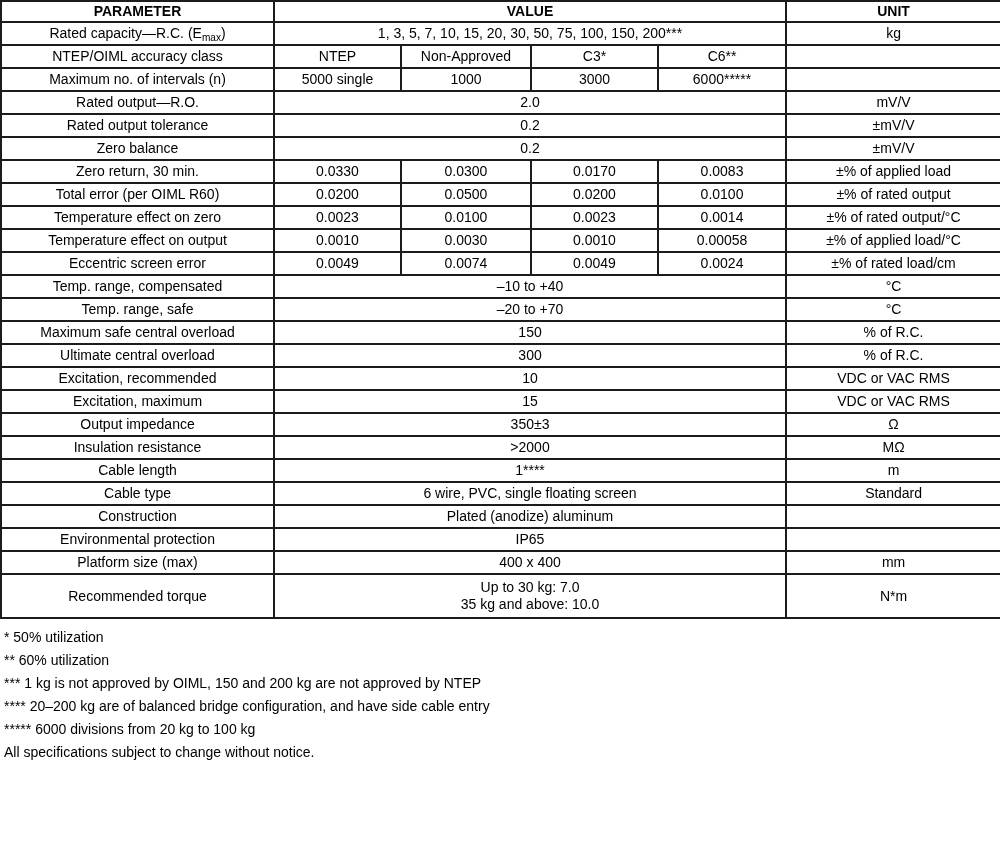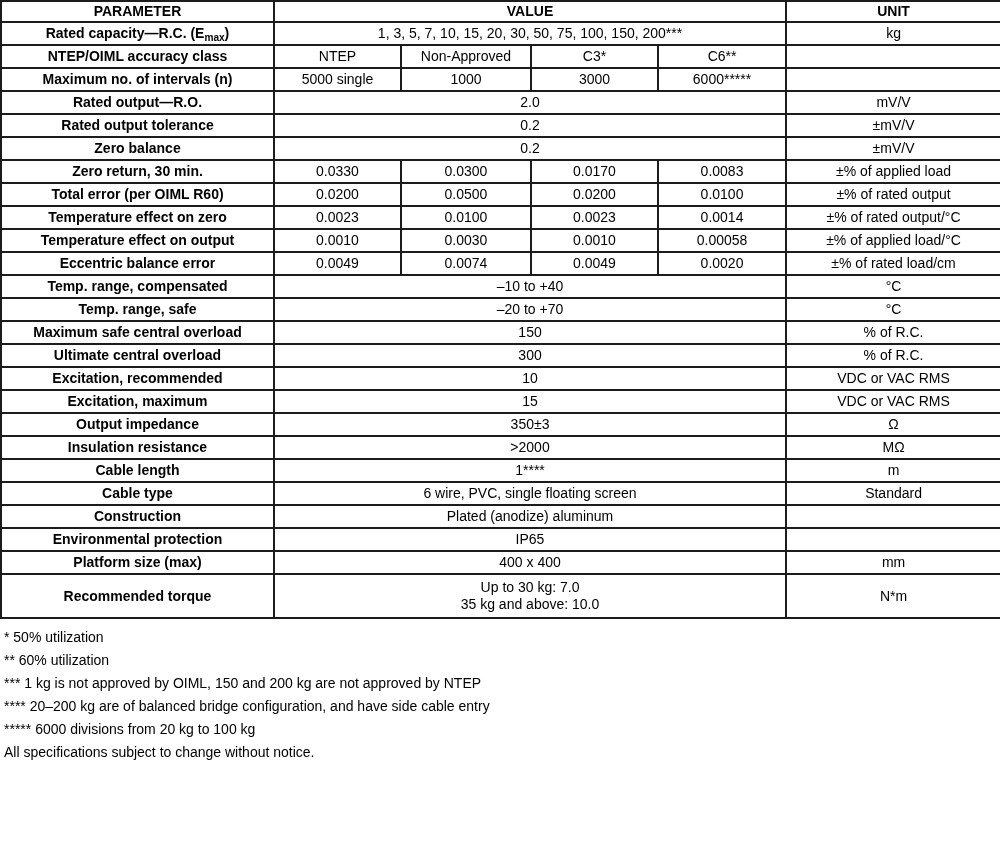--- a/index.html
+++ b/index.html
@@ -24,21 +24,21 @@
     vertical-align: middle;
     overflow: hidden;
     line-height: 1.2;
   }
   table.spec th {
     font-weight: bold;
     height: 19px;
   }
   td.param {
     text-align: left;
-    font-weight: bold;
+    font-weight: normal;
     padding-left: 6px;
   }
   td.value { white-space: pre-line; margin-left: 37px; }
   tr.tall td { height: 42px; }
   sub {
     font-size: 0.72em;
     font-weight: inherit;
     vertical-align: baseline;
     position: relative;
     top: 0.25em;
@@ -134,25 +134,25 @@
       </tr>
       <tr>
         <td class="param">Temperature effect on output</td>
         <td class="value">0.0010</td>
         <td class="value">0.0030</td>
         <td class="value">0.0010</td>
         <td class="value">0.00058</td>
         <td class="unit">±% of applied load/°C</td>
       </tr>
       <tr>
-        <td class="param">Eccentric balance error</td>
+        <td class="param">Eccentric screen error</td>
         <td class="value">0.0049</td>
         <td class="value">0.0074</td>
         <td class="value">0.0049</td>
-        <td class="value">0.0020</td>
+        <td class="value">0.0024</td>
         <td class="unit">±% of rated load/cm</td>
       </tr>
       <tr>
         <td class="param">Temp. range, compensated</td>
         <td class="value" colspan="4">–10 to +40</td>
         <td class="unit">°C</td>
       </tr>
       <tr>
         <td class="param">Temp. range, safe</td>
         <td class="value" colspan="4">–20 to +70</td>

